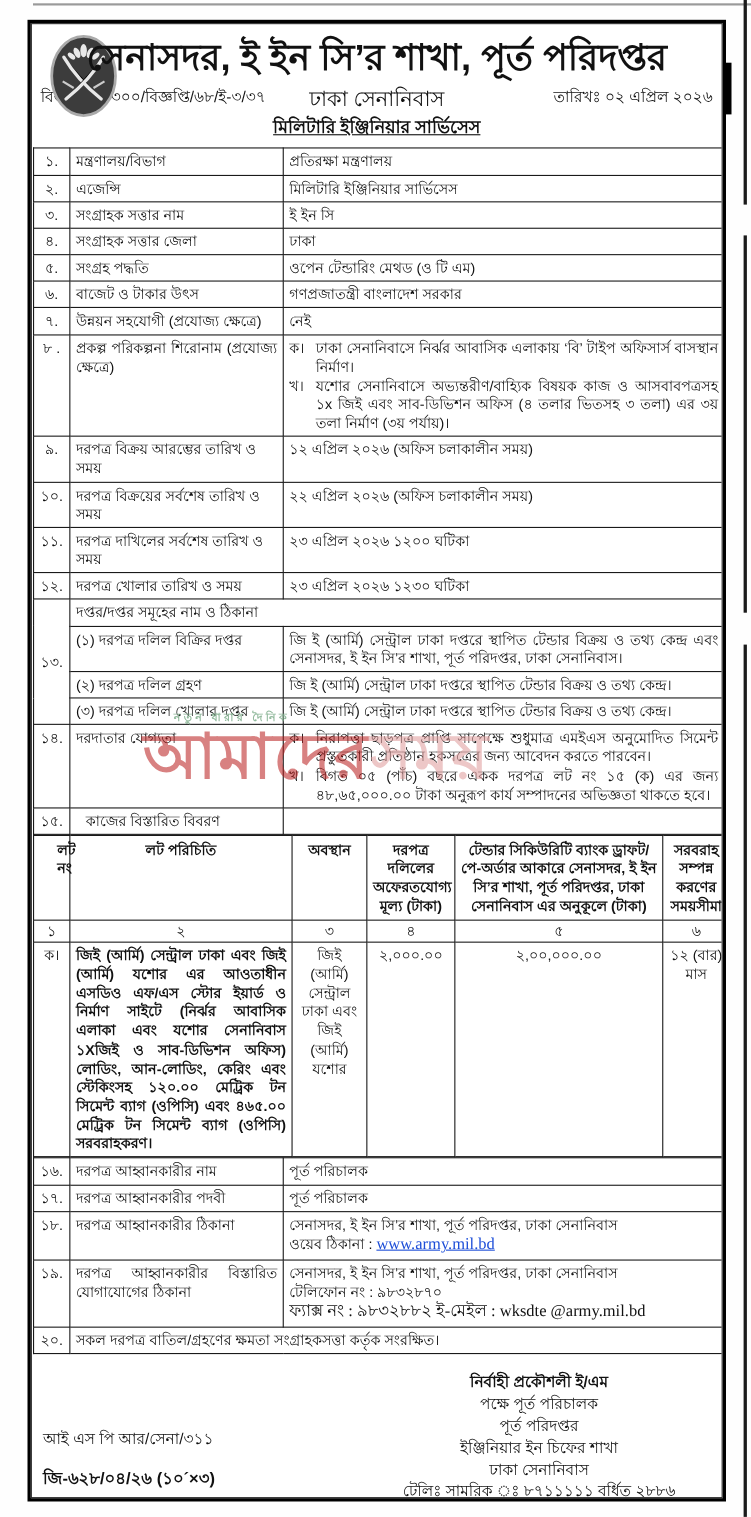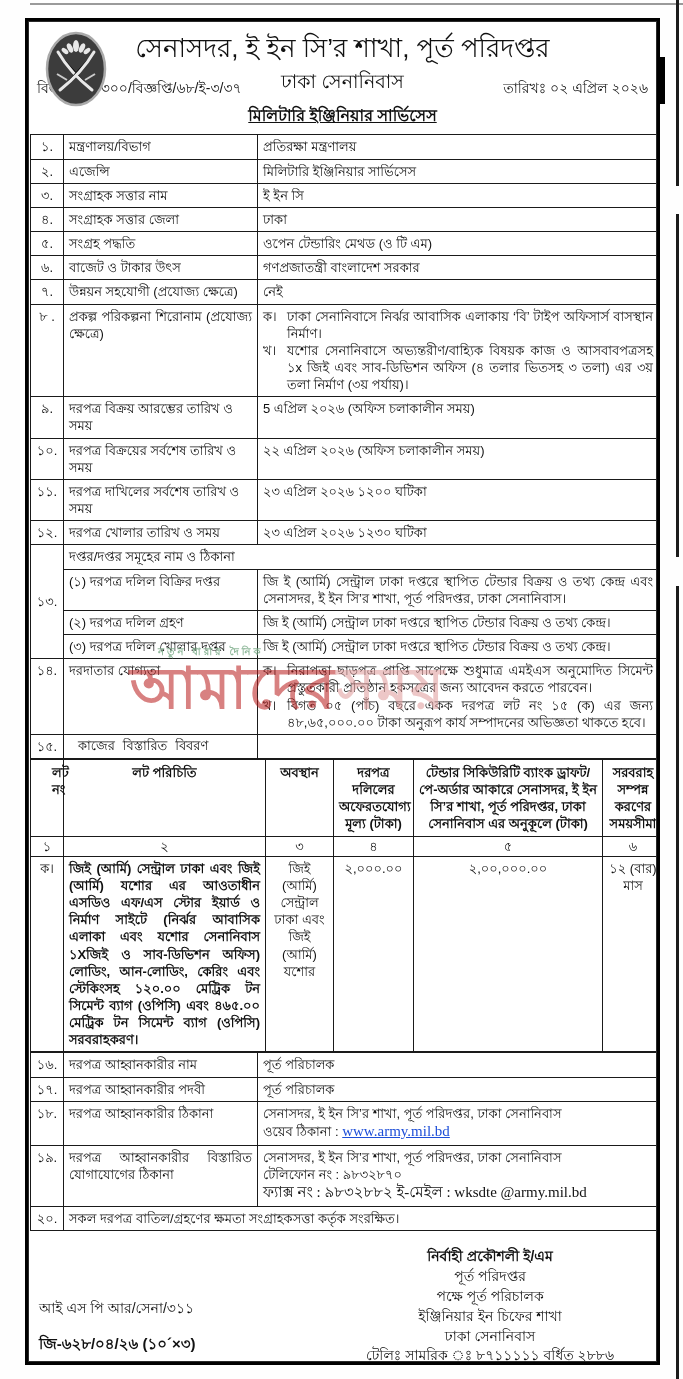--- a/index.html
+++ b/index.html
@@ -17,21 +17,21 @@
 
   
   .doc-box { position:absolute; left:25px; top:18px; width:635px; height:1347px;
     border:3px solid #000; background:#fff; }
   .doc-inner { width:100%; height:100%; border:1px solid #2a2a2a; display:flex; flex-direction:column; overflow:hidden; }
 
   
   .masthead { position:relative; height:106px; }
   .logo-wrap { position:absolute; left:16px; top:8px; width:62px; height:78px; }
   .titles { position:absolute; left:0; right:0; top:10px; text-align:center; }
-  .org-title { font-size:26px; font-weight:normal; line-height:1.25; }
+  .org-title { font-size:33px; font-weight:bold; line-height:1.25; }
   .org-subtitle { font-size:19px; margin-top:2px; }
   .banner { height:58px; background:#000; color:#fff; display:flex; align-items:center; justify-content:center;
     font-size:33px; font-weight:bold; letter-spacing:1px; }
   .notice-row { display:flex; justify-content:space-between; padding:7px 8px 1px 8px; font-size:14px; }
   .section-title { text-align:center; font-size:16px; font-weight:bold; text-decoration:underline; padding:1px 0 4px 0; }
 
   
   table { border-collapse:collapse; width:629px; margin:0 1px; table-layout:fixed; }
   td { border:1px solid #1a1a1a; font-size:13px; line-height:1.32; padding:3px 5px; vertical-align:top; }
   .col-no   { width:33px; text-align:center; padding-left:1px; padding-right:1px; }
@@ -168,21 +168,21 @@
             <div class="item-line">
                   <span class="item-marker">খ।</span>
                   <span class="item-text">যশোর সেনানিবাসে অভ্যন্তরীণ/বাহ্যিক বিষয়ক কাজ ও আসবাবপত্রসহ ১x জিই এবং সাব-ডিভিশন অফিস (৪ তলার ভিতসহ ৩ তলা) এর ৩য় তলা নির্মাণ (৩য় পর্যায়)।</span>
                 </div>
           </td>
         </tr>
 
         <tr>
               <td class="col-no">৯.</td>
               <td class="col-label">দরপত্র বিক্রয় আরম্ভের তারিখ ও সময়</td>
-              <td>5 এপ্রিল ২০২৬ (অফিস চলাকালীন সময়)</td>
+              <td>১২ এপ্রিল ২০২৬ (অফিস চলাকালীন সময়)</td>
             </tr>
         <tr>
               <td class="col-no">১০.</td>
               <td class="col-label">দরপত্র বিক্রয়ের সর্বশেষ তারিখ ও সময়</td>
               <td>২২ এপ্রিল ২০২৬  (অফিস চলাকালীন সময়)</td>
             </tr>
         <tr>
               <td class="col-no">১১.</td>
               <td class="col-label">দরপত্র দাখিলের সর্বশেষ তারিখ ও সময়</td>
               <td>২৩ এপ্রিল ২০২৬ ১২০০ ঘটিকা</td>
@@ -220,21 +220,21 @@
                 </div>
             <div class="item-line">
                   <span class="item-marker">খ।</span>
                   <span class="item-text">বিগত ০৫ (পাঁচ) বছরে একক দরপত্র লট নং ১৫ (ক) এর জন্য ৪৮,৬৫,০০০.০০ টাকা অনুরূপ কার্য সম্পাদনের অভিজ্ঞতা থাকতে হবে।</span>
                 </div>
           </td>
         </tr>
 
         <tr>
           <td class="col-no">১৫.</td>
-          <td class="col-label" style="padding-left:14px;font-family:Liberation Mono, monospace;">কাজের বিস্তারিত বিবরণ</td>
+          <td class="col-label" style="padding-left:14px;">কাজের বিস্তারিত বিবরণ</td>
           <td class="empty-cell"></td>
         </tr>
       </tbody>
         </table>
 
       <table class="lot-table">
         <tbody>
             <tr class="lot-head">
           <td class="lt-c1">লট নং</td>
           <td class="lt-c2">লট পরিচিতি</td>
@@ -297,22 +297,22 @@
         <tr>
           <td class="col-no">২০.</td>
           <td colspan="2">সকল দরপত্র বাতিল/গ্রহণের ক্ষমতা সংগ্রাহকসত্তা কর্তৃক সংরক্ষিত।</td>
         </tr>
       </tbody>
         </table>
 
       <div class="footer-sec">
         <div class="sig-block">
           <div class="sig-line-bold">নির্বাহী প্রকৌশলী ই/এম</div>
+          <div>পক্ষে পূর্ত পরিচালক</div>
           <div>পূর্ত পরিদপ্তর</div>
-          <div>পক্ষে পূর্ত পরিচালক</div>
           <div>ইঞ্জিনিয়ার ইন চিফের শাখা</div>
           <div>ঢাকা সেনানিবাস</div>
           <div>টেলিঃ সামরিক ঃ ৮৭১১১১১ বর্ধিত ২৮৮৬</div>
 
         </div>
         <div class="ref-left">আই এস পি আর/সেনা/৩১১</div>
         <div class="ref-bottom">জি-৬২৮/০৪/২৬ (১০´×৩)</div>
       </div>
 
     </div>

